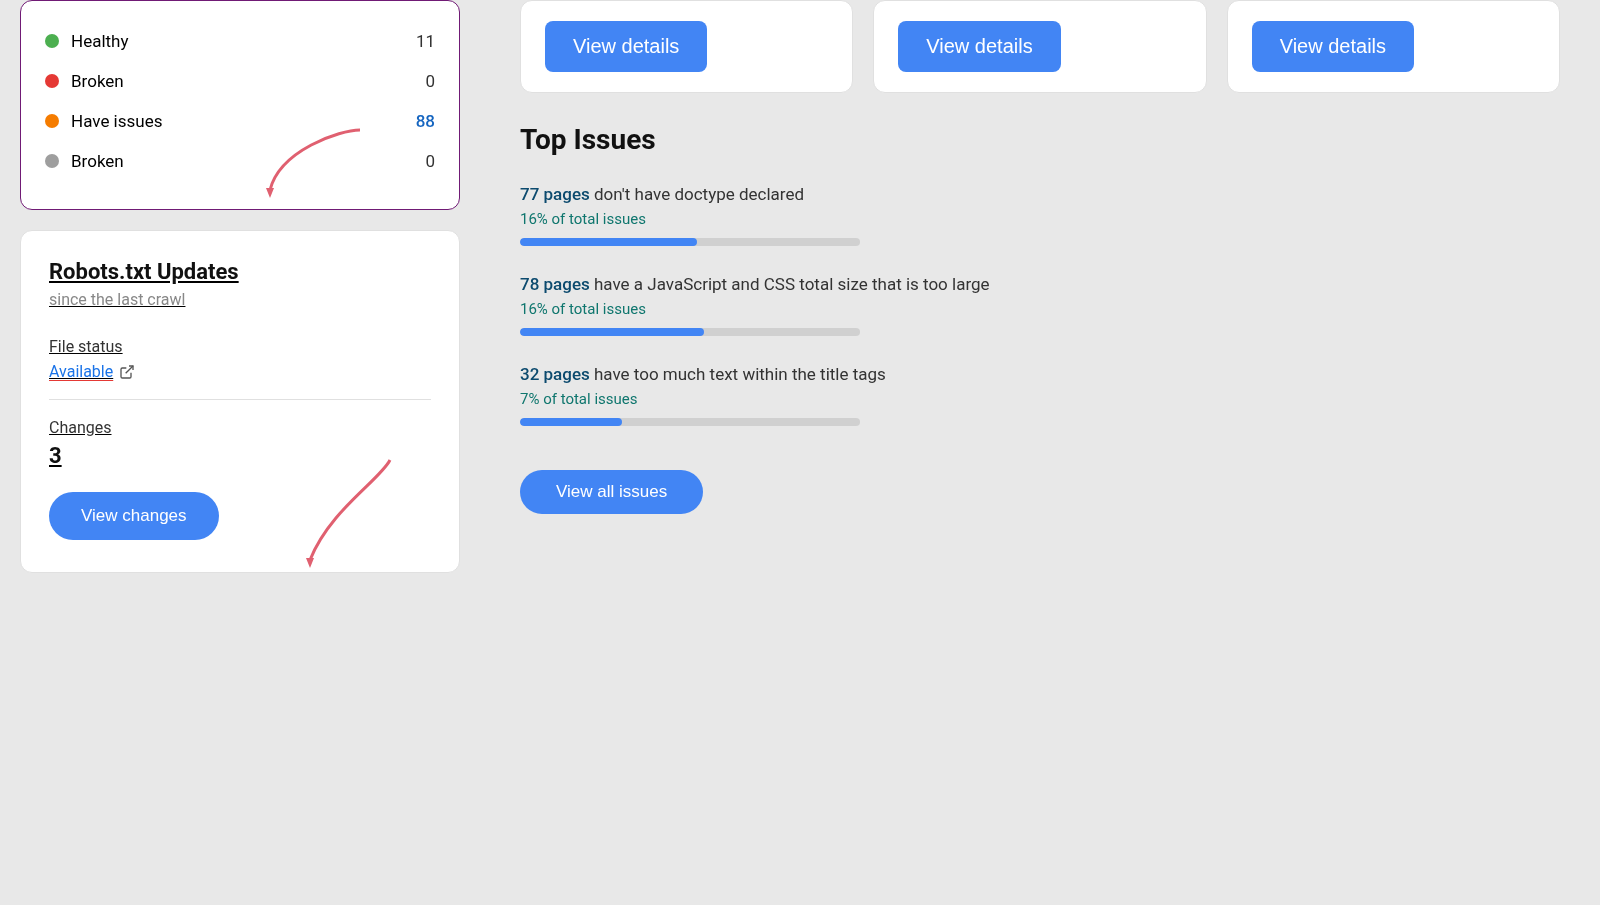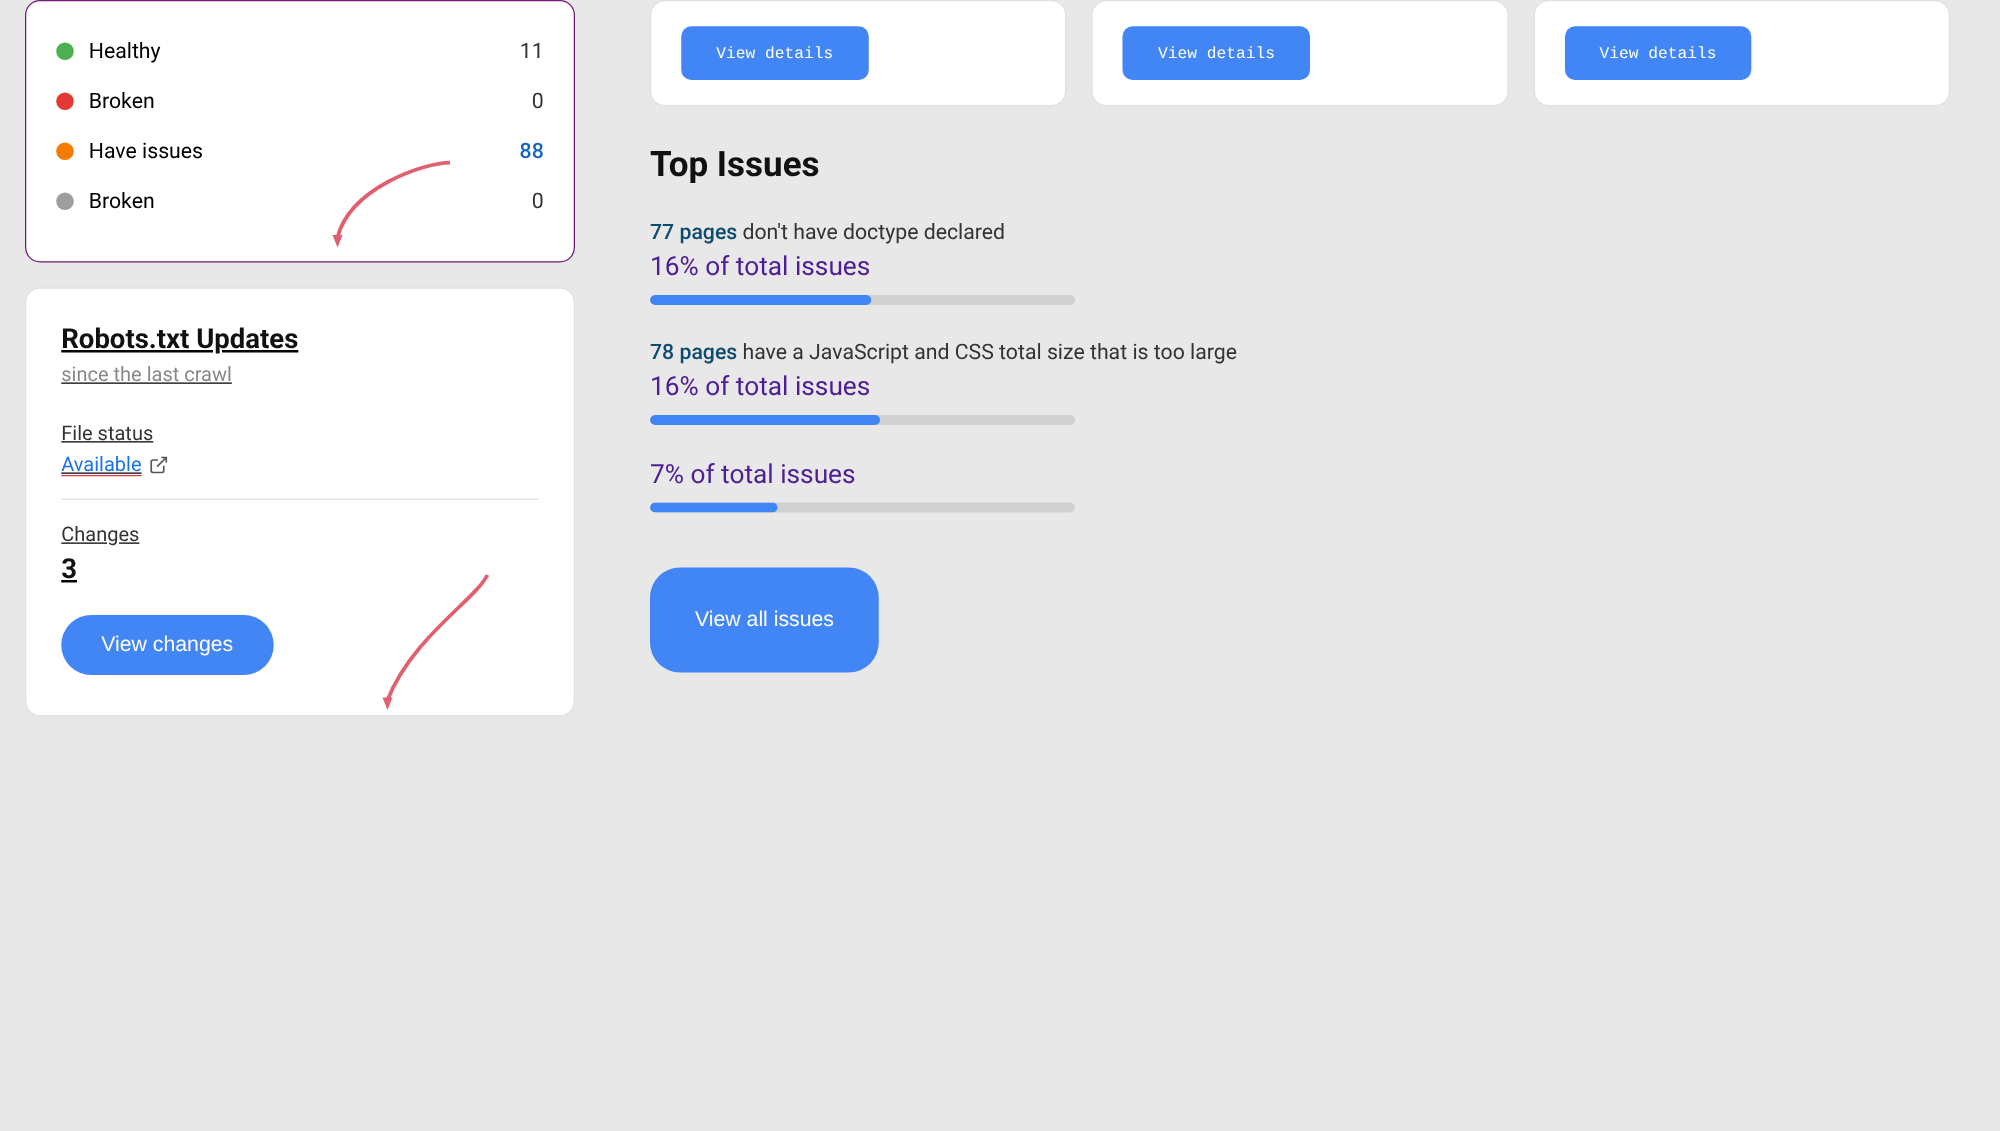--- a/index.html
+++ b/index.html
@@ -201,25 +201,24 @@
       flex-direction: column;
       align-items: flex-start;
     }
 
     .btn-view-details {
       background: #4285f4;
       color: white;
       border: none;
       border-radius: 8px;
       padding: 14px 28px;
-      font-size: 13px;
+      font-size: 20px;
       font-weight: 500;
       cursor: pointer;
       white-space: nowrap;
-      font-family: Liberation Mono, monospace;
     }
 
     
     .top-issues-section {
       flex: 1;
       padding-left: 0;
     }
 
     .top-issues-title {
       font-size: 28px;
@@ -237,22 +236,22 @@
       color: #333;
       margin-bottom: 6px;
     }
 
     .issue-text .issue-link {
       color: #0c4a6e;
       font-weight: 500;
     }
 
     .issue-percent {
-      font-size: 21px;
-      color: #4c1d95;
+      font-size: 15px;
+      color: #0f766e;
       margin-bottom: 10px;
     }
 
     .progress-bar-bg {
       width: 340px;
       height: 8px;
       background: #d0d0d0;
       border-radius: 4px;
       overflow: hidden;
     }
@@ -261,21 +260,21 @@
       height: 100%;
       background: #4285f4;
       border-radius: 4px;
     }
 
     .btn-view-all {
       background: #4285f4;
       color: white;
       border: none;
       border-radius: 24px;
-      padding: 32px 36px;
+      padding: 12px 36px;
       font-size: 17px;
       font-weight: 500;
       cursor: pointer;
       margin-top: 16px;
     }
   </style>
 </head>
 <body>
 
 <div class="page-container">
@@ -380,20 +379,23 @@
           <span class="issue-link">78 pages</span><span> have a JavaScript and CSS total size that is too large</span>
         </div>
         <div class="issue-percent">16% of total issues</div>
         <div class="progress-bar-bg">
           <div class="progress-bar-fill" style="width: 54%"></div>
         </div>
       </div>
 
       
       <div class="issue-item">
+        <div class="issue-text">
+          <span class="issue-link">32 pages</span><span> have too much text within the title tags</span>
+        </div>
         <div class="issue-percent">7% of total issues</div>
         <div class="progress-bar-bg">
           <div class="progress-bar-fill" style="width: 30%"></div>
         </div>
       </div>
 
       <button class="btn-view-all">View all issues</button>
     </div>
   </div>
 </div>

